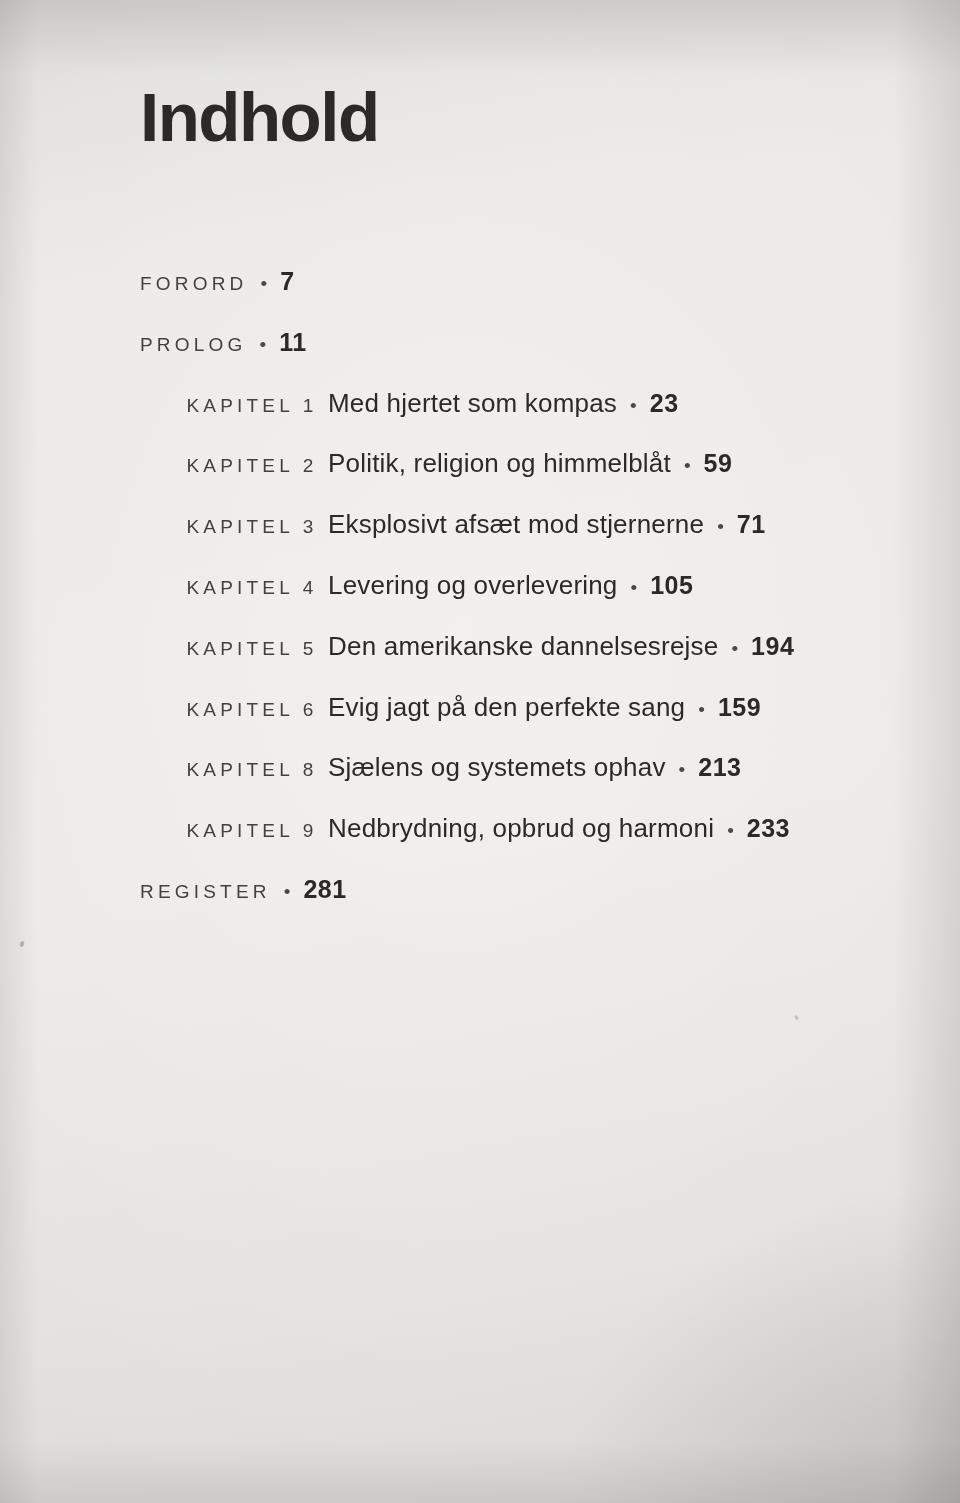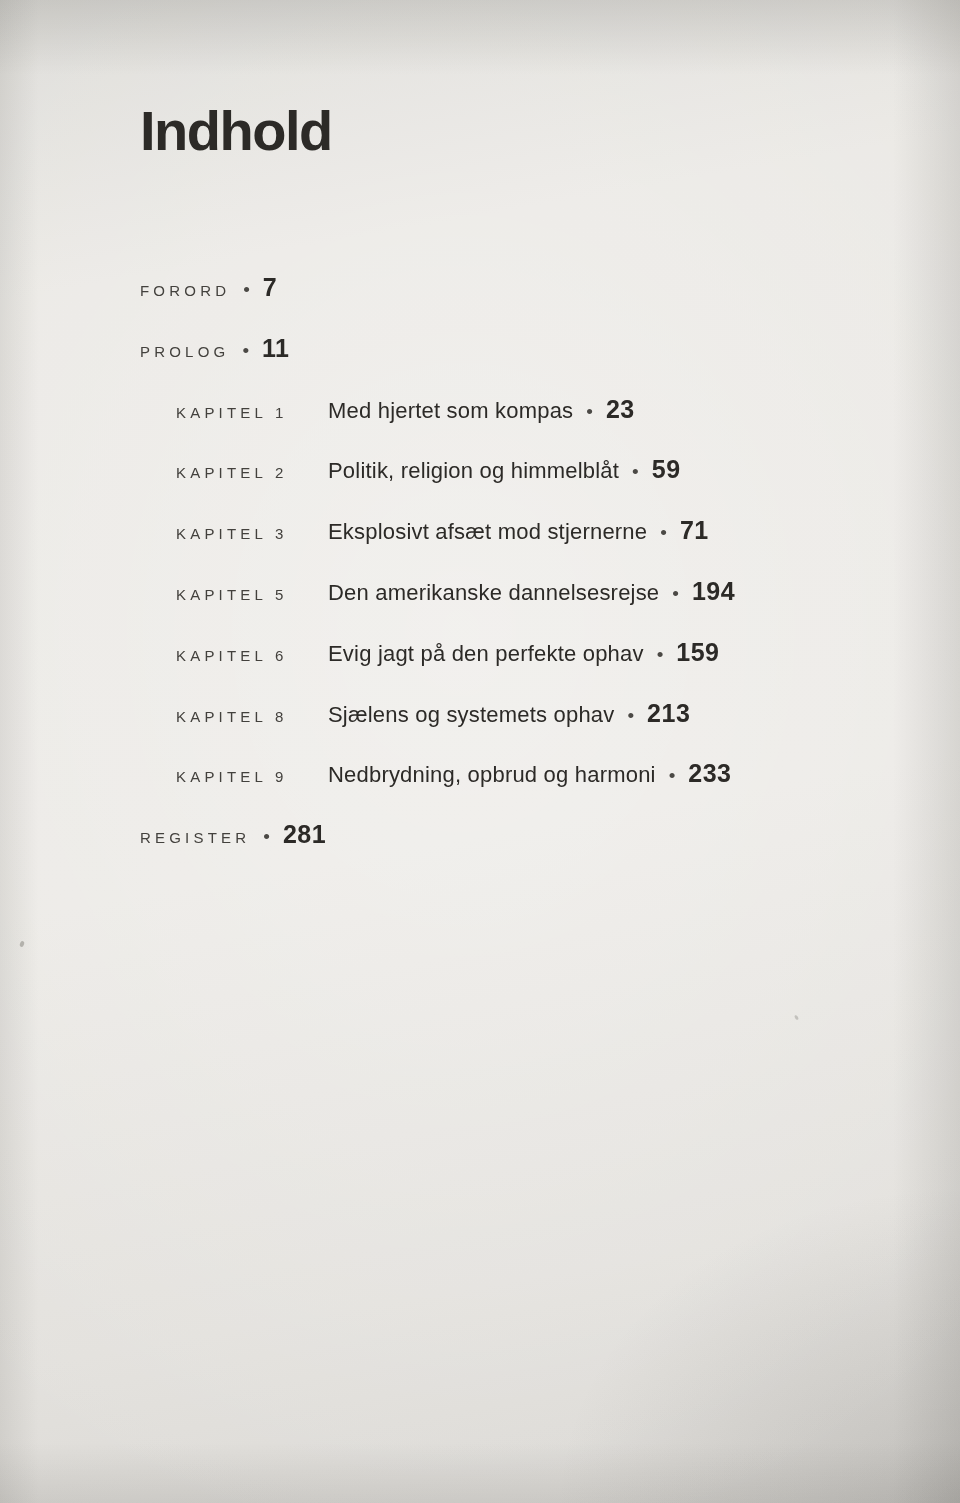--- a/index.html
+++ b/index.html
@@ -37,52 +37,53 @@
 
   .content {
     position: absolute;
     left: 140px;
     top: 0;
     right: 60px;
   }
 
   .title {
     margin: 0;
-    padding-top: 98px;
-    font-size: 56px;
+    padding-top: 78px;
+    font-size: 69px;
     font-weight: 700;
     letter-spacing: -1.5px;
     color: var(--ink, #262522);
   }
 
   .toc {
     margin-top: 96px;
   }
 
   .row {
     line-height: 57.8px;
     white-space: nowrap;
   }
 
   .label {
-    font-size: 15px;
+    font-size: 19px;
     letter-spacing: 4.2px;
     color: var(--label-ink, #43413d);
+    text-align: center;
   }
 
   
   .label.col {
     display: inline-block;
     width: 152px;
     letter-spacing: 4.2px;
     margin-left: 36px;
   }
 
   .entry-title {
-    font-size: 22px;
+    font-size: 26px;
     letter-spacing: 0.2px;
     color: var(--ink, #2f2d2a);
   }
 
   .bullet {
     font-size: 19px;
     margin: 0 13px;
     color: #4b4945;
   }
 
@@ -127,27 +128,30 @@
   </div>
 
   <div class="row">
     <span class="label col">KAPITEL 2</span><span class="entry-title">Politik, religion og himmelblåt</span><span class="bullet">•</span><span class="pagenum">59</span>
   </div>
 
   <div class="row">
     <span class="label col">KAPITEL 3</span><span class="entry-title">Eksplosivt afsæt mod stjernerne</span><span class="bullet">•</span><span class="pagenum">71</span>
   </div>
 
+  <div class="row">
+    <span class="label col">KAPITEL 4</span><span class="entry-title">Levering og overlevering</span><span class="bullet">•</span><span class="pagenum">105</span>
+  </div>
 
   <div class="row">
     <span class="label col">KAPITEL 5</span><span class="entry-title">Den amerikanske dannelsesrejse</span><span class="bullet">•</span><span class="pagenum">194</span>
   </div>
 
   <div class="row">
-    <span class="label col">KAPITEL 6</span><span class="entry-title">Evig jagt på den perfekte ophav</span><span class="bullet">•</span><span class="pagenum">159</span>
+    <span class="label col">KAPITEL 6</span><span class="entry-title">Evig jagt på den perfekte sang</span><span class="bullet">•</span><span class="pagenum">159</span>
   </div>
 
 
   <div class="row">
     <span class="label col">KAPITEL 8</span><span class="entry-title">Sjælens og systemets ophav</span><span class="bullet">•</span><span class="pagenum">213</span>
   </div>
 
   <div class="row">
     <span class="label col">KAPITEL 9</span><span class="entry-title">Nedbrydning, opbrud og harmoni</span><span class="bullet">•</span><span class="pagenum">233</span>
   </div>

